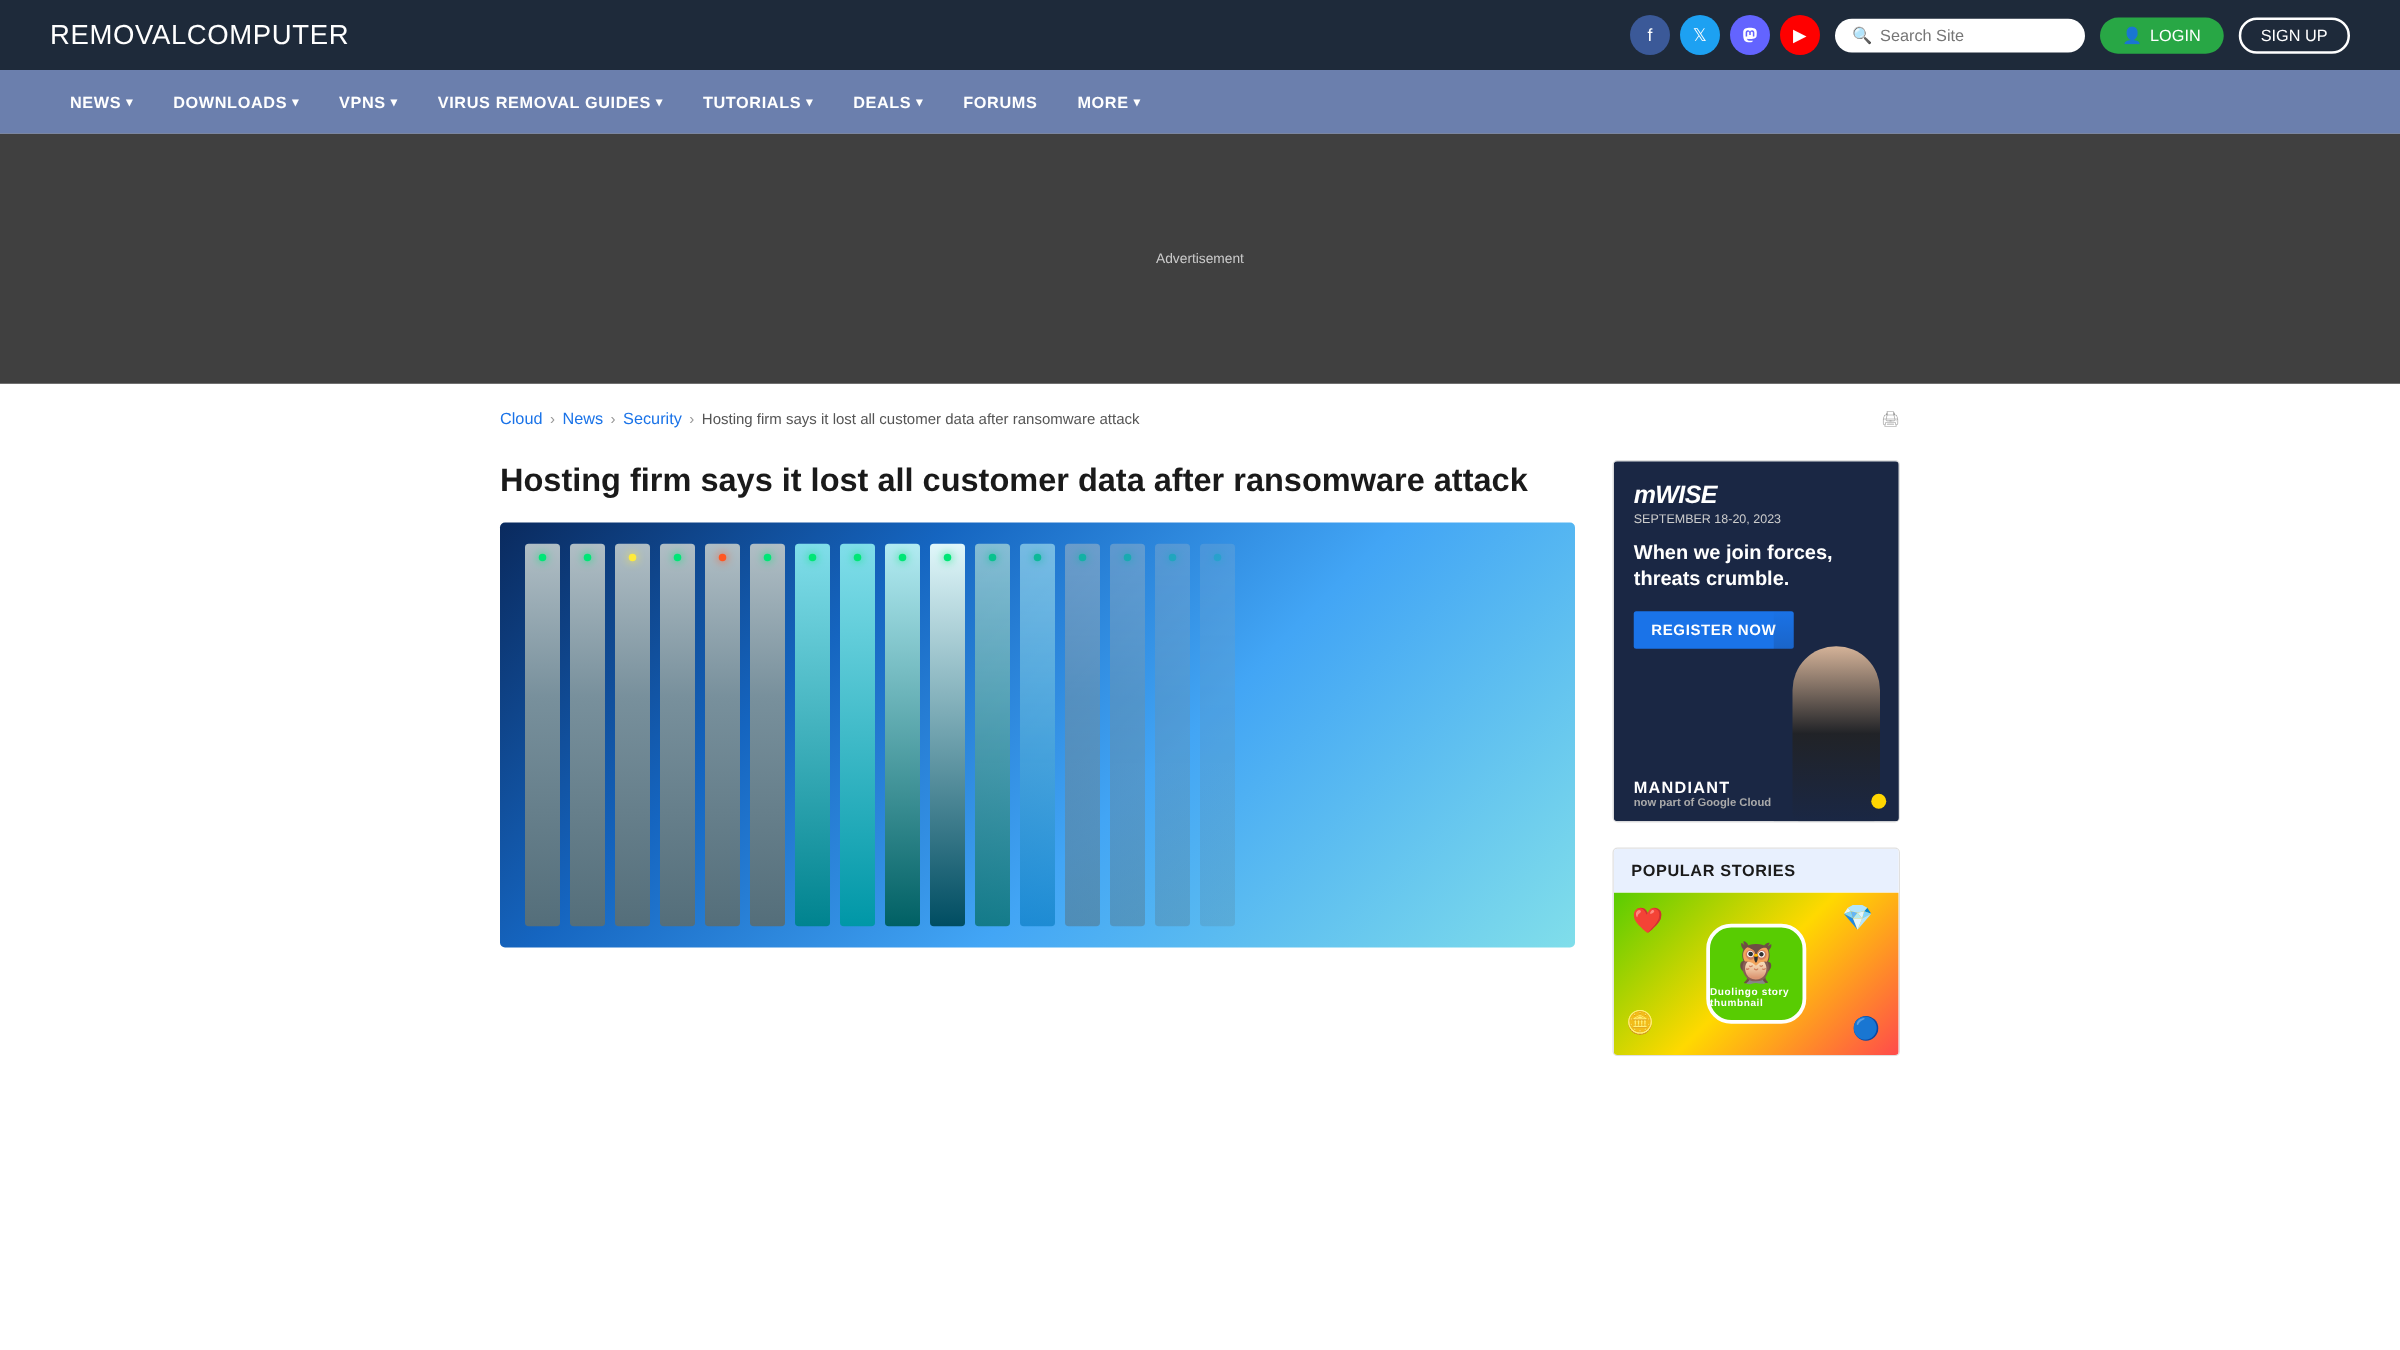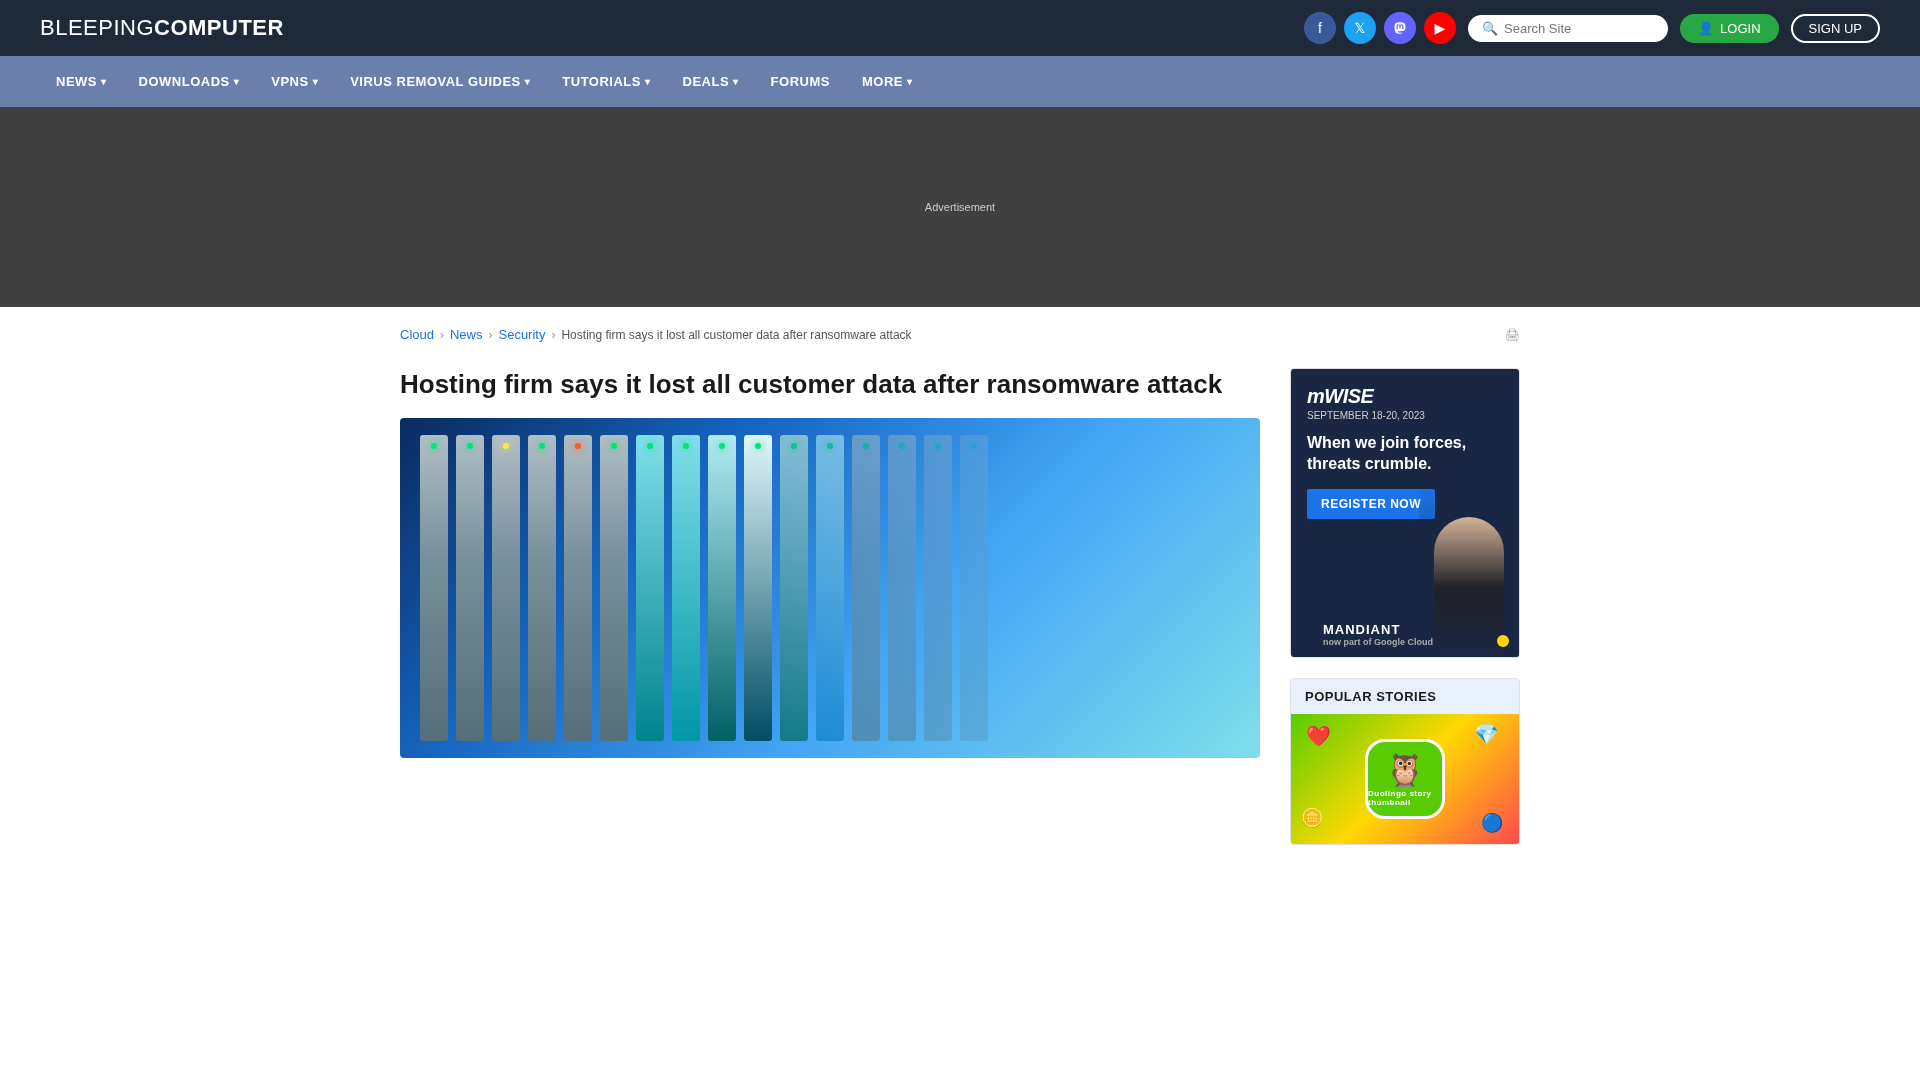--- a/index.html
+++ b/index.html
@@ -12,21 +12,21 @@
       display: flex;
       align-items: center;
       justify-content: space-between;
     }
     .logo {
       font-size: 22px;
       color: #fff;
       font-weight: 400;
       letter-spacing: 0.5px;
     }
-    .logo strong { font-weight: 700; }
+    .logo strong { font-weight: 400; }
     .header-right {
       display: flex;
       align-items: center;
       gap: 12px;
     }
     .social-icons {
       display: flex;
       gap: 8px;
     }
     .social-icon {
@@ -281,21 +281,21 @@
     .person-silhouette {
       width: 80px;
       height: 150px;
       background: linear-gradient(180deg, #f5cba7 0%, #222 40%);
       border-radius: 40px 40px 10px 10px;
       opacity: 0.85;
     }
     .ad-brand {
       position: absolute;
       bottom: 10px;
-      left: 32px;
+      left: 16px;
     }
     .ad-brand-text {
       color: #fff;
       font-size: 13px;
       font-weight: 700;
       letter-spacing: 1px;
     }
     .ad-brand-sub {
       color: #aaa;
       font-size: 9px;
@@ -366,21 +366,21 @@
       font-size: 8px;
       font-weight: 700;
       letter-spacing: 0.5px;
     }
   </style>
 </head>
 <body>
 
 <header class="header">
   <div class="logo">
-    <span>BLEEPING</span><strong>COMPUTER</strong>
+    <span>REMOVAL</span><strong>COMPUTER</strong>
   </div>
   <div class="header-right">
     <div class="social-icons">
       <div class="social-icon" title="Facebook">f</div>
       <div class="social-icon twitter" title="Twitter">𝕏</div>
       <div class="social-icon mastodon" title="Mastodon">
         <svg width="14" height="14" viewBox="0 0 24 24" fill="white">
             <path d="M21.327 8.566c0-4.339-2.843-5.61-2.843-5.61-1.433-.658-3.894-.935-6.451-.956h-.063c-2.557.021-5.016.298-6.45.956 0 0-2.843 1.272-2.843 5.61 0 .993-.019 2.181.012 3.441.103 4.243.778 8.425 4.701 9.463 1.809.479 3.362.579 4.612.51 2.268-.126 3.541-.809 3.541-.809l-.075-1.646s-1.621.511-3.441.449c-1.804-.061-3.707-.191-3.999-2.368a4.514 4.514 0 0 1-.04-.621s1.77.433 4.014.536c1.372.063 2.658-.08 3.965-.236 2.506-.299 4.688-1.843 4.962-3.254.434-2.223.398-5.424.398-5.424zm-3.353 5.59h-2.081V9.057c0-1.075-.452-1.62-1.357-1.62-1 0-1.501.647-1.501 1.927v2.791h-2.069V9.364c0-1.28-.501-1.927-1.502-1.927-.905 0-1.357.545-1.357 1.62v5.099H6.026V8.903c0-1.074.273-1.927.823-2.558.567-.631 1.307-.955 2.228-.955 1.065 0 1.872.409 2.405 1.228l.518.869.519-.869c.533-.819 1.34-1.228 2.405-1.228.92 0 1.661.324 2.228.955.549.631.822 1.484.822 2.558v5.253z"></path>
           </svg>
       </div>

